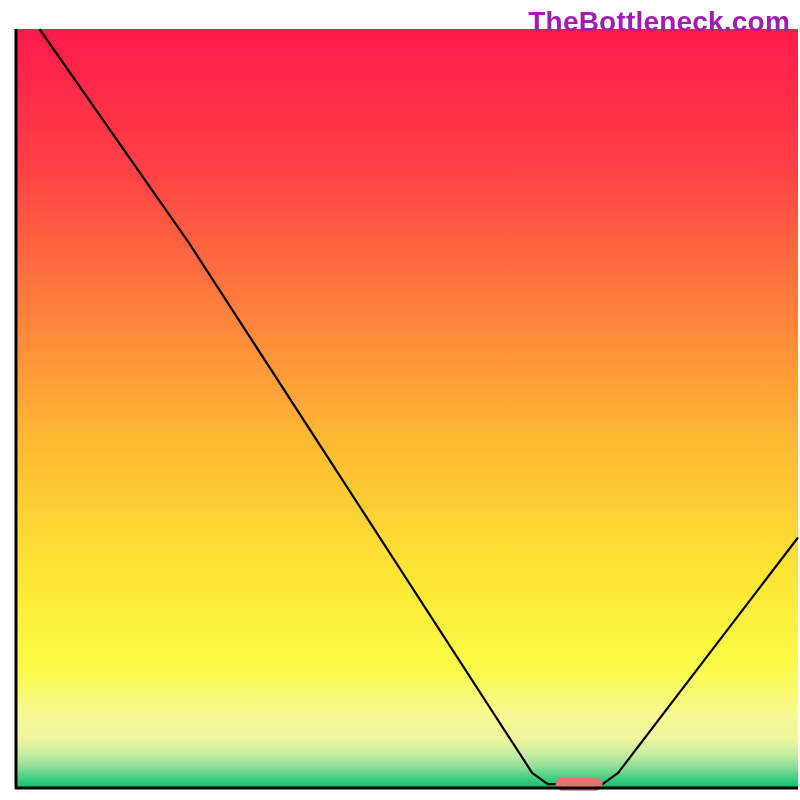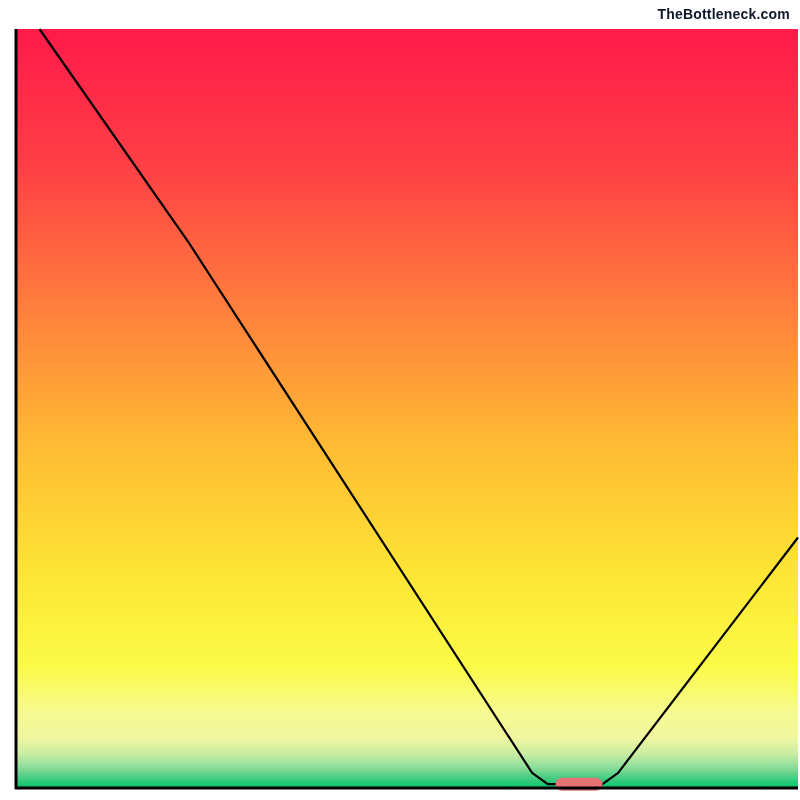--- a/index.html
+++ b/index.html
@@ -13,23 +13,23 @@
   }
   .chart-container {
     position: relative;
     width: 800px;
     height: 800px;
   }
   .watermark {
     position: absolute;
     top: 6px;
     right: 10px;
-    font-size: 14px;
+    font-size: 28px;
     font-weight: 600;
-    color: #0f172a;
+    color: #a21caf;
     letter-spacing: 0.2px;
     z-index: 5;
     user-select: none;
   }
   svg {
     position: absolute;
     top: 0;
     left: 0;
   }
 </style>

